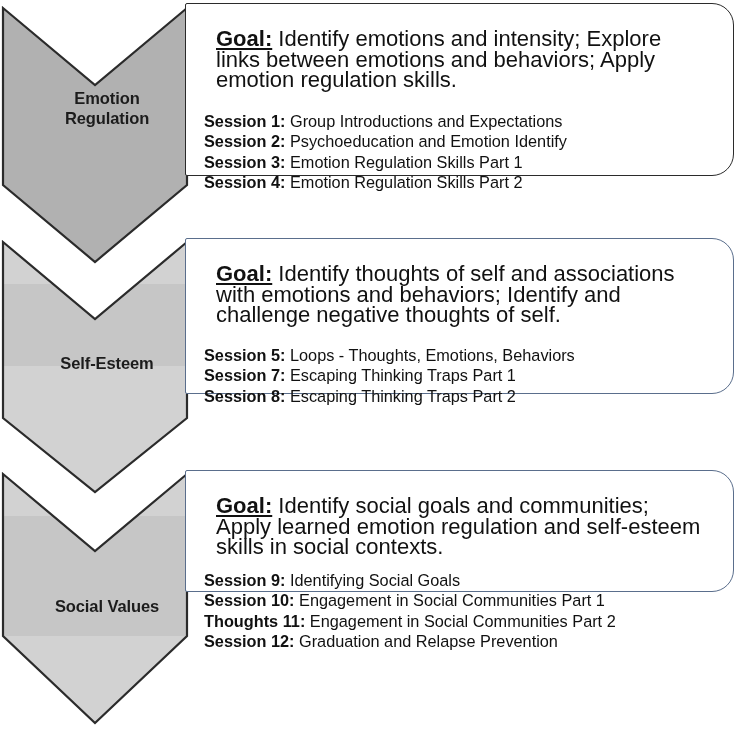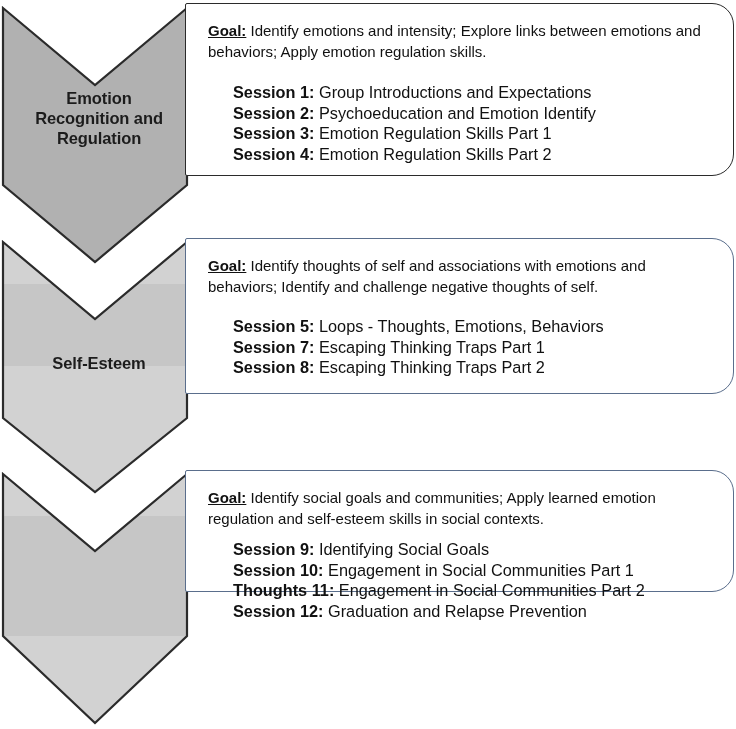--- a/index.html
+++ b/index.html
@@ -33,21 +33,21 @@
     position: absolute;
     left: 0px;
     top: 0px;
     width: 190px;
   }
   .chevron-svg {
     display: block;
   }
   .chevron-label {
     position: absolute;
-    left: 4px;
+    left: 12px;
     width: 190px;
     text-align: center;
     font-weight: bold;
     font-size: 16.5px;
     line-height: 20px;
     color: #1c1c1c;
     letter-spacing: -0.1px;
     pointer-events: none;
   }
   .chevron-label-1 { top: 88px; }
@@ -66,24 +66,24 @@
     padding: 13px 16px 10px 18px;
   }
   .content-box.blue-edge {
     border-color: #5a6e8c;
   }
   .box-1 { top: 3px;  height: 173px; }
   .box-2 { top: 2px;  height: 156px; }
   .box-3 { top: 2px;  height: 122px; }
 
   .goal-para {
-    font-size: 15px;
+    font-size: 22px;
     line-height: 20.5px;
     color: #111111;
-    margin: 4px;
+    margin: 12px;
   }
   .goal-label {
     font-weight: bold;
     text-decoration: underline;
   }
   .sessions {
     margin: 0;
     padding: 0;
     list-style: none;
   }
@@ -92,40 +92,38 @@
   .sessions.gap-small { margin-top: 10px; }
 
   .session-row {
     font-size: 16.3px;
     line-height: 20.6px;
     color: #111111;
     white-space: nowrap;
   }
   .session-key {
     font-weight: bold;
-    margin-left: 29px;
   }
   .session-val {
     font-weight: normal;
   }
 </style>
 </head>
 <body>
 
 <div id="diagram">
 
   <div class="stage stage-1">
 
     <div class="chevron-wrap">
       <svg class="chevron-svg" width="190" height="270" viewBox="0 0 190 270" xmlns="http://www.w3.org/2000/svg">
         <polygon points="3,8 3,185 95,262 187,185 187,8 95,85" fill="#b1b1b1" stroke="#2b2b2b" stroke-width="2.2" stroke-linejoin="miter"></polygon>
       </svg>
       <div class="chevron-label chevron-label-1">
         <div>Emotion</div>
-        <div>Recognition and</div>
         <div>Regulation</div>
       </div>
     </div>
 
     <div class="content-box box-1">
       <p class="goal-para"><span class="goal-label">Goal:</span><span> Identify emotions and intensity; Explore links between emotions and behaviors; Apply emotion regulation skills.</span></p>
       <ul class="sessions gap-wide">
         <li class="session-row"><span class="session-key">Session 1:</span><span class="session-val"> Group Introductions and Expectations</span></li>
         <li class="session-row"><span class="session-key">Session 2:</span><span class="session-val"> Psychoeducation and Emotion Identify</span></li>
         <li class="session-row"><span class="session-key">Session 3:</span><span class="session-val"> Emotion Regulation Skills Part 1</span></li>
@@ -168,20 +166,23 @@
       <svg class="chevron-svg" width="190" height="261" viewBox="0 0 190 261" xmlns="http://www.w3.org/2000/svg">
         <defs>
           <clipPath id="clip-chev-3">
             <polygon points="3,6 3,168 95,255 187,168 187,6 95,83"></polygon>
           </clipPath>
         </defs>
         <polygon points="3,6 3,168 95,255 187,168 187,6 95,83" fill="#d2d2d2" stroke="none"></polygon>
         <rect x="0" y="48" width="190" height="120" fill="#c6c6c6" clip-path="url(#clip-chev-3)"></rect>
         <polygon points="3,6 3,168 95,255 187,168 187,6 95,83" fill="none" stroke="#2b2b2b" stroke-width="2.2" stroke-linejoin="miter"></polygon>
       </svg>
+      <div class="chevron-label chevron-label-3">
+        <div>Social Values</div>
+      </div>
     </div>
 
     <div class="content-box box-3 blue-edge">
       <p class="goal-para"><span class="goal-label">Goal:</span><span> Identify social goals and communities; Apply learned emotion regulation and self-esteem skills in social contexts.</span></p>
       <ul class="sessions gap-small">
         <li class="session-row"><span class="session-key">Session 9:</span><span class="session-val"> Identifying Social Goals</span></li>
         <li class="session-row"><span class="session-key">Session 10:</span><span class="session-val"> Engagement in Social Communities Part 1</span></li>
         <li class="session-row"><span class="session-key">Thoughts 11:</span><span class="session-val"> Engagement in Social Communities Part 2</span></li>
         <li class="session-row"><span class="session-key">Session 12:</span><span class="session-val"> Graduation and Relapse Prevention</span></li>
       </ul>

